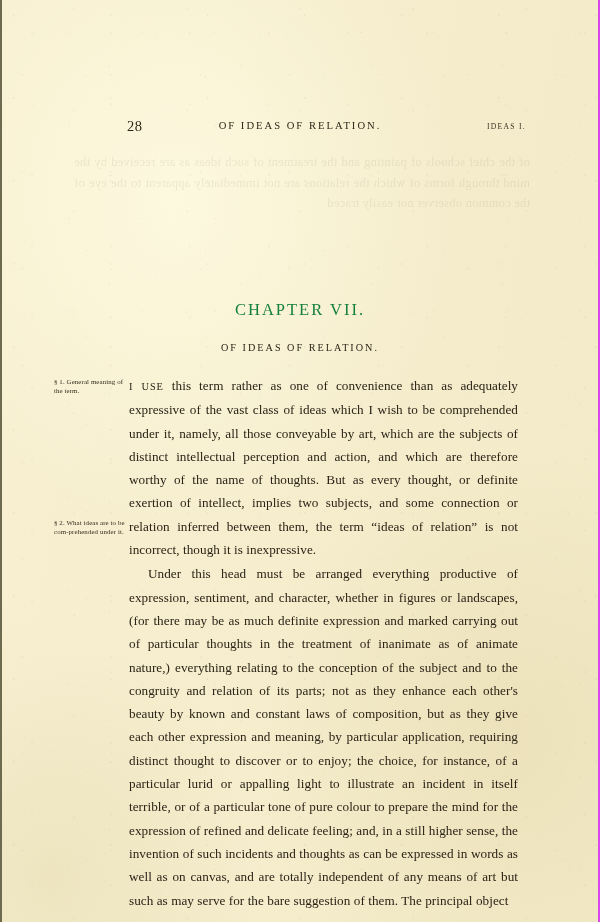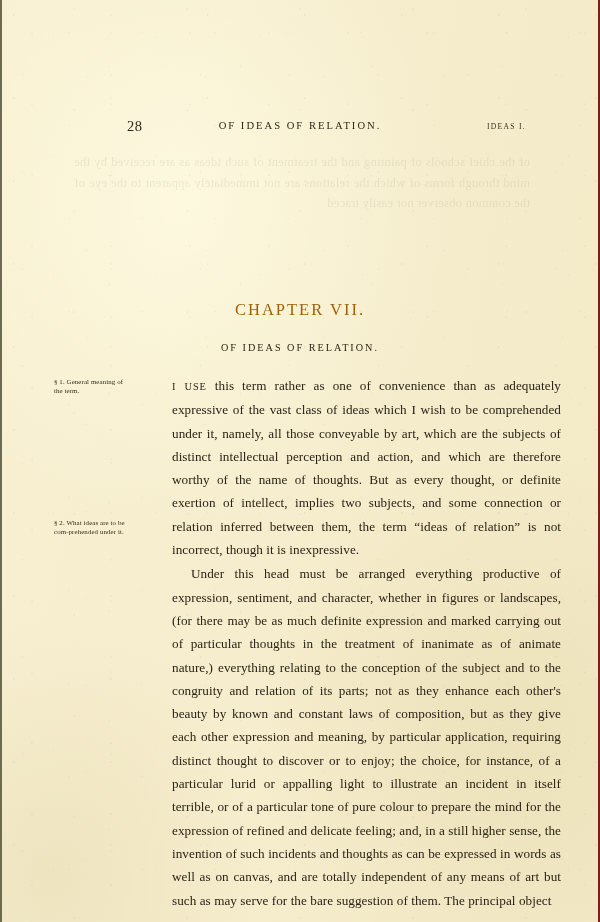--- a/index.html
+++ b/index.html
@@ -15,21 +15,21 @@
   }
 
   
   #page {
     position: relative;
     width: 600px;
     height: 922px;
     background: #f8f0d2;
     box-sizing: border-box;
     border-left: 2px solid #6e6a50;
-    border-right: 2px solid #7f1d1d;
+    border-right: 2px solid #d946ef;
     overflow: hidden;
     color: #2e2519;
   }
 
   
   #paper-tint {
     position: absolute;
     inset: 0;
     pointer-events: none;
     background:
@@ -111,21 +111,21 @@
 
   
   #chapter-title {
     position: absolute;
     left: 0;
     right: 0;
     top: 300px;
     text-align: center;
     font-size: 16.5px;
     letter-spacing: 2.0px;
-    color: #a16207;
+    color: #15803d;
   }
   #chapter-subtitle {
     position: absolute;
     left: 0;
     right: 0;
     top: 342px;
     text-align: center;
     font-size: 10.2px;
     letter-spacing: 2.0px;
     color: #2d2518;
@@ -136,21 +136,20 @@
     position: absolute;
     left: 127px;
     top: 374px;
     width: 389px;
     font-size: 13.2px;
     line-height: 23.3px;
     text-align: justify;
     text-justify: inter-word;
     color: #2b2317;
     letter-spacing: 0.05px;
-    margin-left: 43px;
   }
   .para {
     margin: 0;
     text-align: justify;
   }
   .para + .para {
     margin-top: 1px;
   }
   .para.indented {
     text-indent: 19px;

